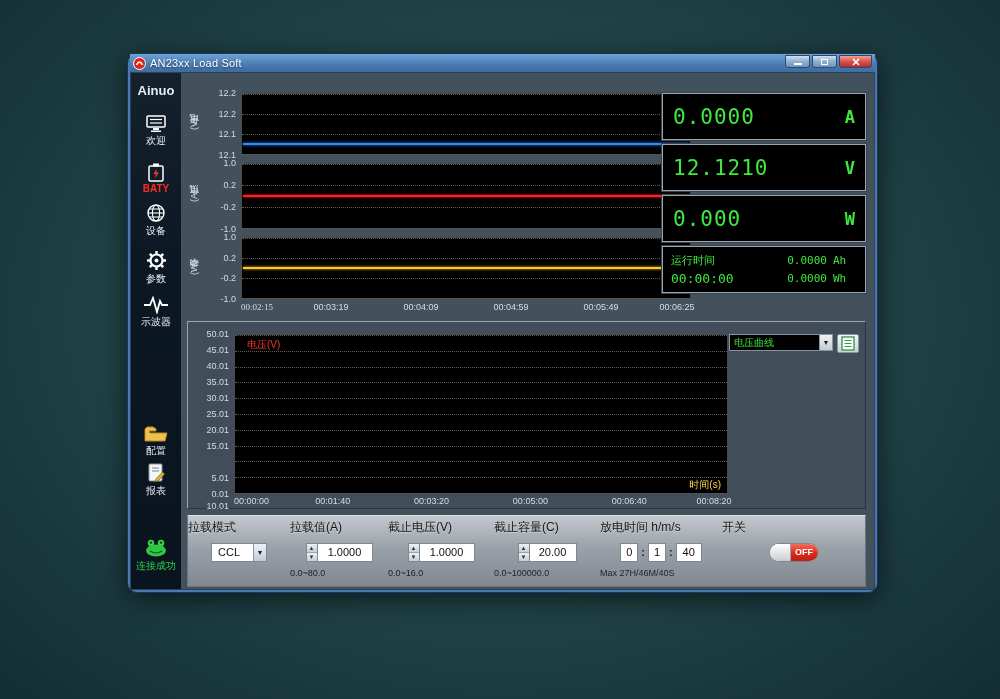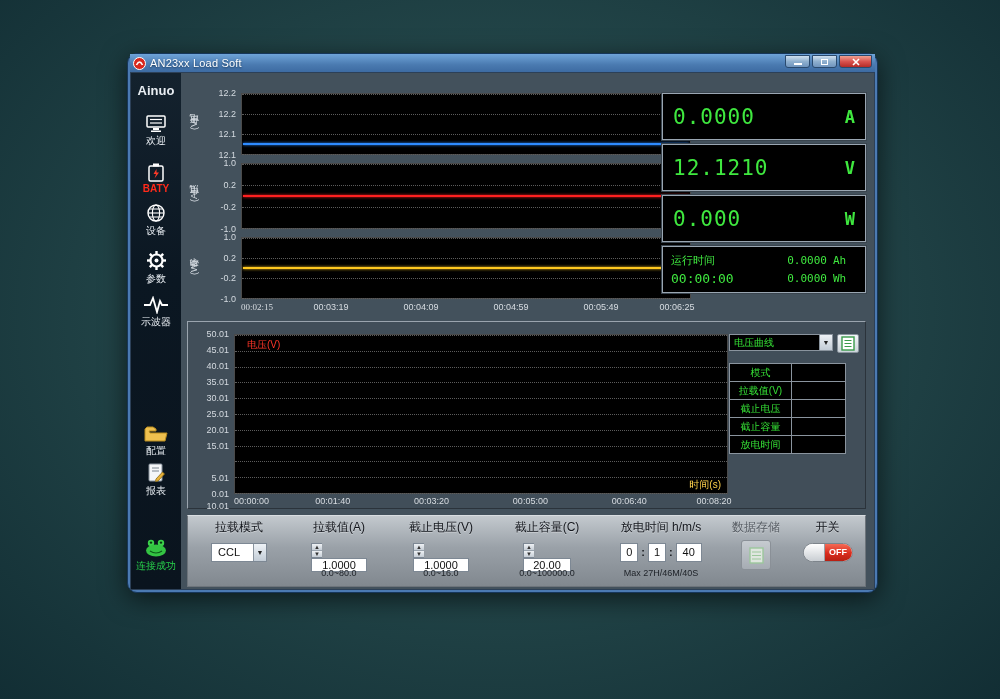--- a/index.html
+++ b/index.html
@@ -131,30 +131,30 @@
   .param-table td.lab { width:62px; color:#35e035; font-size:10px; text-align:center; }
   .param-table td.val { width:54px; }
 
   
   .bottom-section {
     position:absolute; left:6px; top:442px; right:8px; height:72px;
     background:linear-gradient(#c3c9ce, #9aa1a8 45%, #81888f);
     border:1px solid #6d747b; border-top-color:#d9dde1;
     display:flex;
   }
-  .ctrl-col { display:flex; flex-direction:column; align-items:center; }
+  .ctrl-col { display:flex; flex-direction:column; }
   .ctrl-head { height:22px; line-height:22px; font-size:12px; color:#13161c; text-shadow:0 1px 0 rgba(255,255,255,.35); }
   .ctrl-head.muted { color:#565c63; }
   .ctrl-body { height:28px; display:flex; align-items:center; justify-content:center; }
   .ctrl-sub { font-size:9px; color:#1c2026; margin-top:2px; }
 
   .combo { width:56px; height:19px; background:#fff; border:1px solid #7d8894; display:flex; align-items:center; cursor:pointer; }
   .combo .sel-text { flex:1; font-size:11px; color:#111; padding-left:6px; }
 
-  .spinner { display:flex; height:19px; cursor:pointer;flex-direction:column; }
+  .spinner { display:flex; height:19px; cursor:pointer; }
   .spin-arrows { width:11px; display:flex; flex-direction:column; border:1px solid #7d8894; border-right:none; }
   .spin-arrows div { flex:1; background:linear-gradient(#eef1f4,#c6ced6); font-size:6px; color:#333;
     display:flex; align-items:center; justify-content:center; }
   .spin-arrows div:first-child { border-bottom:1px solid #9aa4ae; }
   .spin-box { width:56px; background:#fff; border:1px solid #7d8894; font-size:11px; color:#111;
     display:flex; align-items:center; justify-content:center; }
   .spin-box.narrow { width:48px; }
 
   .timebox { width:18px; height:19px; background:#fff; border:1px solid #7d8894; font-size:11px; color:#111;
     display:flex; align-items:center; justify-content:center; }
@@ -419,44 +419,20 @@
             </div>
             <div class="curve-btn">
               <svg width="14" height="15" viewBox="0 0 14 15">
                 <rect x="1" y="1" width="12" height="13" fill="#fff" stroke="#3a9a4a" stroke-width="1.4"></rect>
                 <line x1="3.5" y1="4.5" x2="10.5" y2="4.5" stroke="#3a9a4a" stroke-width="1"></line>
                 <line x1="3.5" y1="7.5" x2="10.5" y2="7.5" stroke="#3a9a4a" stroke-width="1"></line>
                 <line x1="3.5" y1="10.5" x2="10.5" y2="10.5" stroke="#3a9a4a" stroke-width="1"></line>
               </svg>
             </div>
           </div>
-          <table class="param-table">
-            <tbody>
-                <tr>
-                  <td class="lab">模式</td>
-                  <td class="val"></td>
-                </tr>
-            <tr>
-                  <td class="lab">拉载值(V)</td>
-                  <td class="val"></td>
-                </tr>
-            <tr>
-                  <td class="lab">截止电压</td>
-                  <td class="val"></td>
-                </tr>
-            <tr>
-                  <td class="lab">截止容量</td>
-                  <td class="val"></td>
-                </tr>
-            <tr>
-                  <td class="lab">放电时间</td>
-                  <td class="val"></td>
-                </tr>
-          </tbody>
-            </table>
         </div>
       </div>
 
       <div class="bottom-section">
 
         <div class="ctrl-col" style="width:102px;">
           <div class="ctrl-head">拉载模式</div>
           <div class="ctrl-body">
             <div class="combo">
               <span class="sel-text">CCL</span>
@@ -513,33 +489,20 @@
           <div class="ctrl-body">
             <div class="timebox">0</div>
             <span class="tsep">:</span>
             <div class="timebox">1</div>
             <span class="tsep">:</span>
             <div class="timebox wide">40</div>
           </div>
           <div class="ctrl-sub">Max 27H/46M/40S</div>
         </div>
 
-        <div class="ctrl-col" style="width:68px;">
-          <div class="ctrl-head muted">数据存储</div>
-          <div class="ctrl-body" style="height:34px;">
-            <div class="store-btn">
-              <svg width="15" height="17" viewBox="0 0 15 17">
-                <rect x="1" y="1" width="13" height="15" fill="#dfe6df" stroke="#9cc79c" stroke-width="1.4"></rect>
-                <line x1="3" y1="5" x2="12" y2="5" stroke="#9cc79c" stroke-width="1"></line>
-                <line x1="3" y1="8.5" x2="12" y2="8.5" stroke="#9cc79c" stroke-width="1"></line>
-                <line x1="3" y1="12" x2="12" y2="12" stroke="#9cc79c" stroke-width="1"></line>
-              </svg>
-            </div>
-          </div>
-        </div>
 
         <div class="ctrl-col" style="flex:1;">
           <div class="ctrl-head">开关</div>
           <div class="ctrl-body">
             <div class="switch">
               <div class="switch-knob"></div>
               <div class="switch-off">OFF</div>
             </div>
           </div>
           <div class="ctrl-sub">&nbsp;</div>

